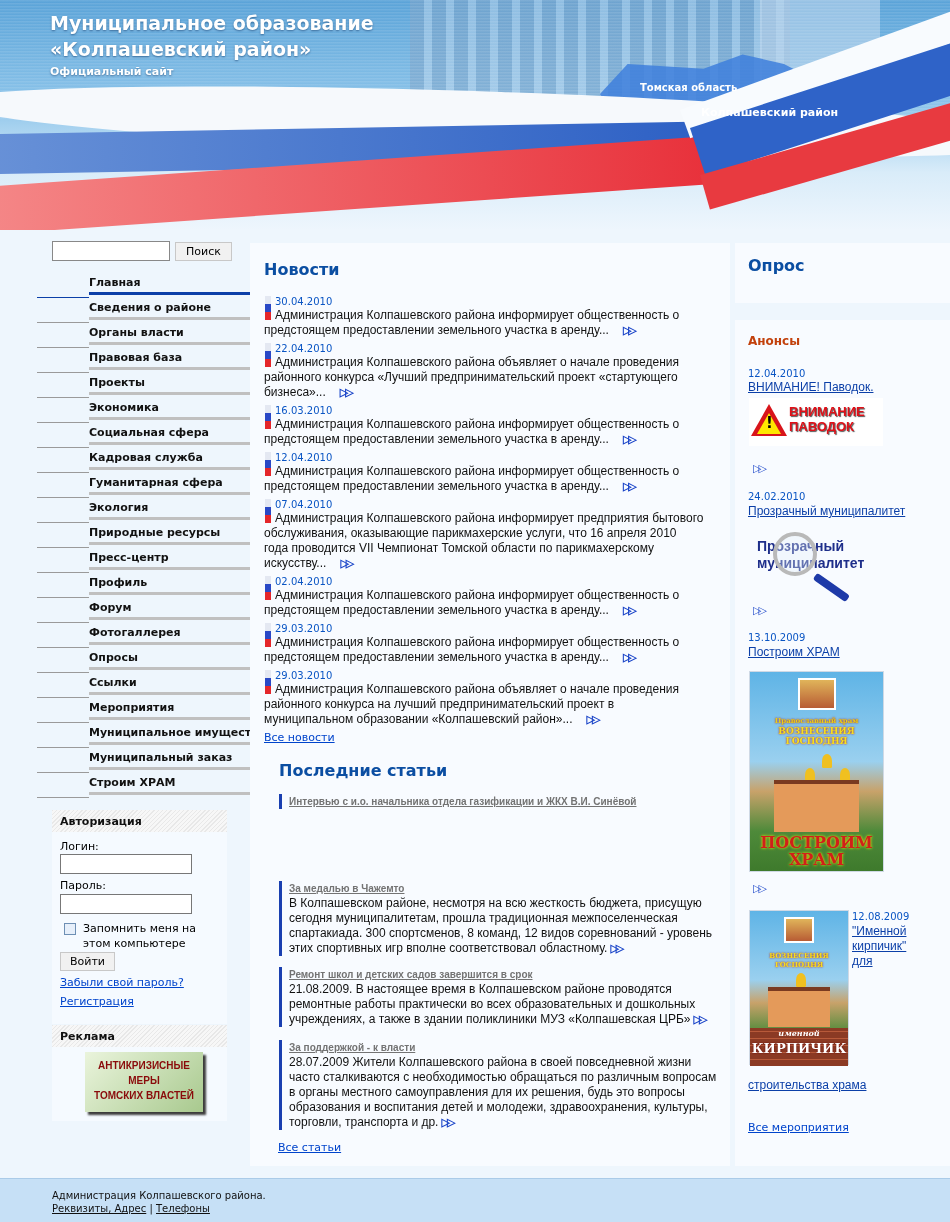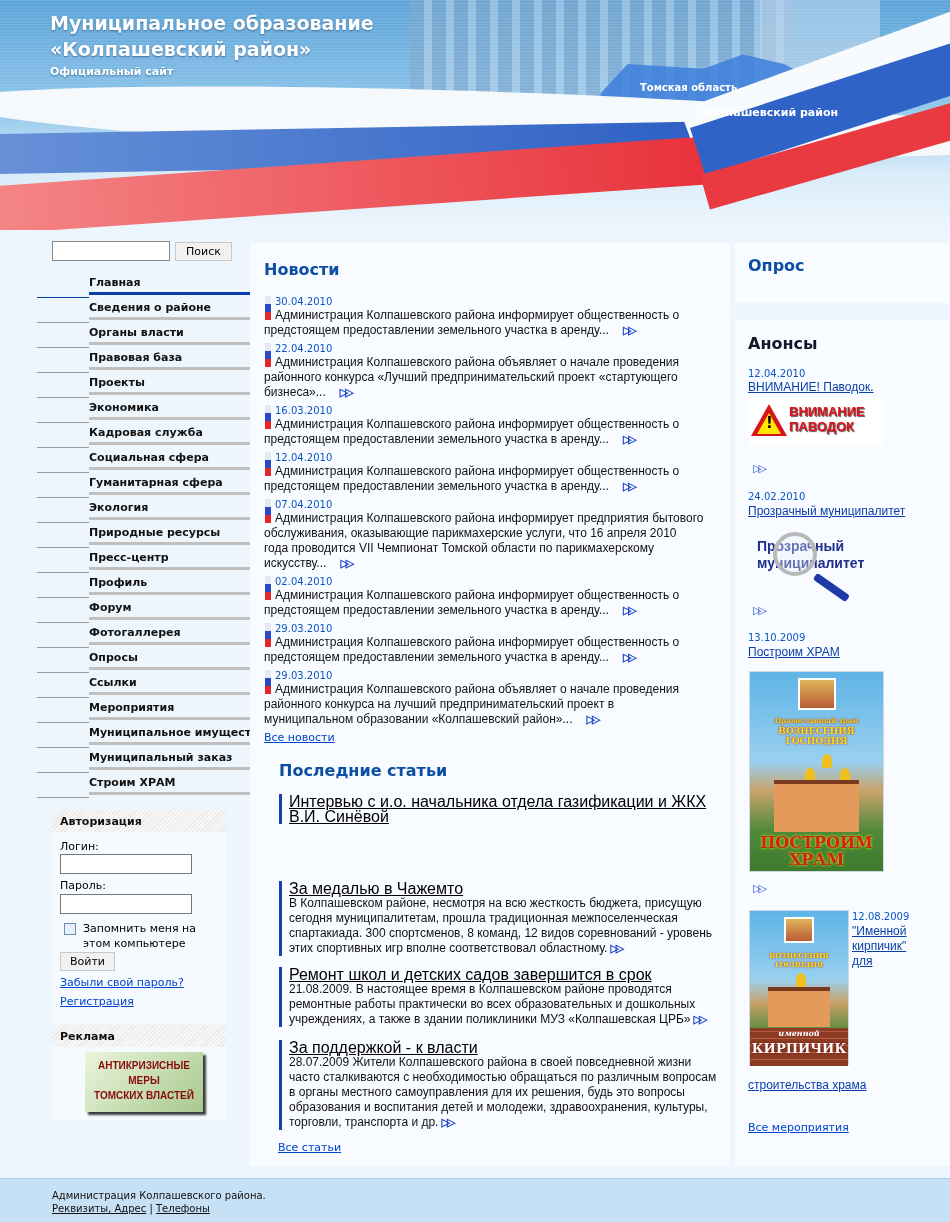--- a/index.html
+++ b/index.html
@@ -60,29 +60,29 @@
 #mid{position:absolute;left:250px;top:243px;width:480px;height:923px;background:#f8fbff;}
 #mid h2{font-size:16px;font-weight:bold;color:#0b4ea2;position:absolute;}
 .news{position:absolute;left:14px;width:440px;}
 .news .flagmark{position:absolute;left:1px;top:0;width:6px;height:24px;}
 .news .flagmark i{display:block;width:6px;height:8px;}
 .news .date{position:absolute;left:11px;top:0;font-size:10px;color:#0a55c4;}
 .news .txt{position:absolute;left:0;top:12px;font-size:12px;line-height:15px;color:#111;text-indent:11px;width:440px;font-family:"Liberation Sans",sans-serif;}
 .more{display:inline-block;color:#1a44c8;font-size:11px;font-weight:bold;letter-spacing:-3px;margin-left:3px;}
 #allnews{position:absolute;left:14px;top:488px;font-size:11px;}
 .art{position:absolute;left:29px;width:440px;border-left:3px solid #1a3fb0;padding-left:7px;}
-.art a.t{font-size:16px;font-weight:normal;color:#000000;display:block;line-height:15px;font-family:"Liberation Sans",sans-serif;}
+.art a.t{font-size:10px;font-weight:bold;color:#737373;display:block;line-height:15px;font-family:"Liberation Sans",sans-serif;}
 .art .b{font-size:12px;line-height:15px;color:#111;font-family:"Liberation Sans",sans-serif;}
 #allart{position:absolute;left:28px;top:898px;font-size:11px;}
 
 
 #poll{position:absolute;left:735px;top:243px;width:215px;height:60px;background:#f8fbff;}
 #poll h2{position:absolute;left:13px;top:13px;font-size:16px;font-weight:bold;color:#0b4ea2;}
 #right{position:absolute;left:735px;top:320px;width:215px;height:846px;background:#f8fbff;}
-#right h2{position:absolute;left:13px;top:14px;font-size:16px;font-weight:bold;color:#0f172a;}
+#right h2{position:absolute;left:13px;top:14px;font-size:12px;font-weight:bold;color:#c2410c;}
 .an-date{position:absolute;left:13px;font-size:10px;color:#0a55c4;}
 .an-link{position:absolute;left:13px;font-size:12px;color:#0b3fa8;font-family:"Liberation Sans",sans-serif;}
 .an-more{position:absolute;left:18px;color:#1a44c8;font-size:11px;font-weight:bold;letter-spacing:-3px;}
 .warn{position:absolute;left:14px;top:78px;width:134px;height:48px;background:#fff;}
 .warn .tri{position:absolute;left:2px;top:6px;width:0;height:0;border-left:18px solid transparent;border-right:18px solid transparent;border-bottom:32px solid #d8141a;}
 .warn .tri2{position:absolute;left:8px;top:15px;width:0;height:0;border-left:12px solid transparent;border-right:12px solid transparent;border-bottom:21px solid #ffe700;}
 .warn .ex{position:absolute;left:17px;top:16px;font-weight:bold;font-size:15px;color:#000;}
 .warn .wt{position:absolute;left:40px;top:6px;color:#e01018;font-weight:bold;font-size:13px;line-height:15px;font-family:"Liberation Sans",sans-serif;text-shadow:1px 1px 1px #555;}
 .transp{position:absolute;left:14px;top:210px;width:140px;height:70px;}
 .transp .t{position:absolute;left:8px;top:8px;color:#1e2e8a;font-weight:bold;font-size:14px;line-height:17px;font-family:"Liberation Sans",sans-serif;}
@@ -155,26 +155,26 @@
         <span class="lbl">Проекты</span>
         <span class="bar"></span>
         <span class="line"></span>
       </div>
     <div class="menu-item">
         <span class="lbl">Экономика</span>
         <span class="bar"></span>
         <span class="line"></span>
       </div>
     <div class="menu-item">
+        <span class="lbl">Социальная сфера</span>
+        <span class="bar"></span>
+        <span class="line"></span>
+      </div>
+    <div class="menu-item">
         <span class="lbl">Кадровая служба</span>
-        <span class="bar"></span>
-        <span class="line"></span>
-      </div>
-    <div class="menu-item">
-        <span class="lbl">Социальная сфера</span>
         <span class="bar"></span>
         <span class="line"></span>
       </div>
     <div class="menu-item">
         <span class="lbl">Гуманитарная сфера</span>
         <span class="bar"></span>
         <span class="line"></span>
       </div>
     <div class="menu-item">
         <span class="lbl">Экология</span>

